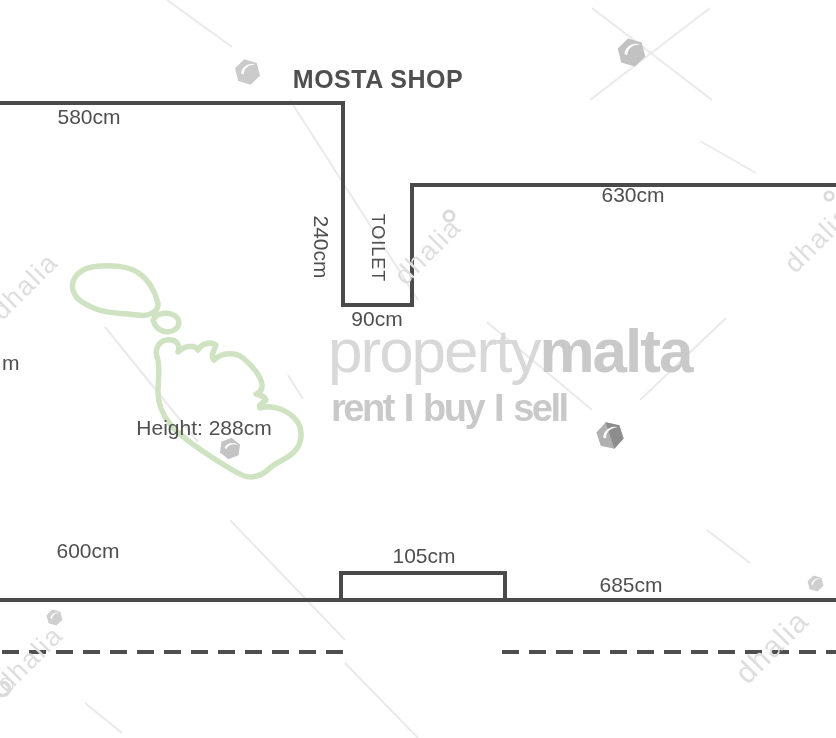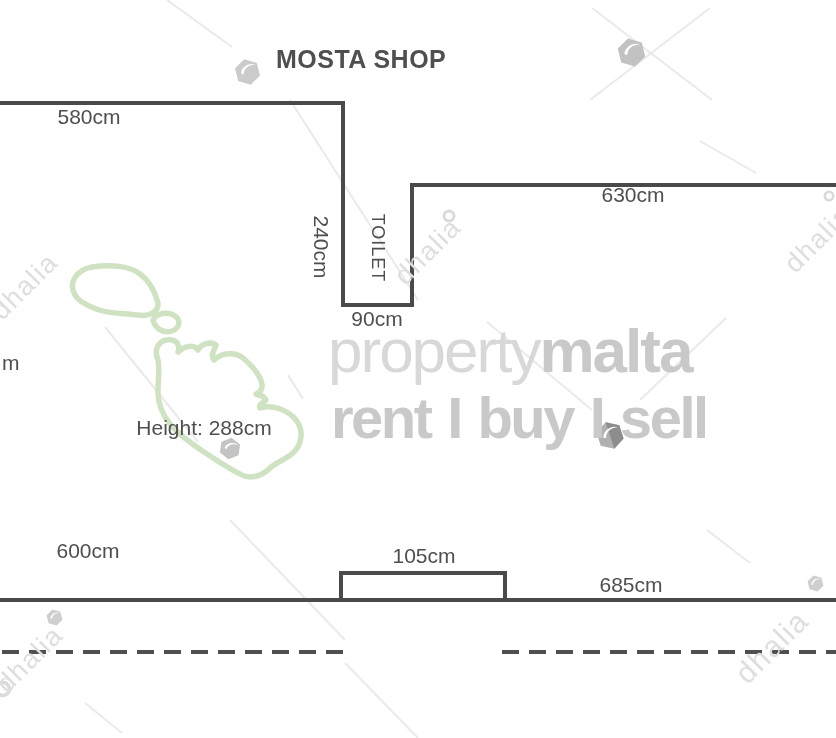--- a/index.html
+++ b/index.html
@@ -10,33 +10,33 @@
   .canvas *{box-sizing:border-box;}
   svg.layer{position:absolute;left:0;top:0;}
   .dim{
     position:absolute;color:var(--ink,#4f4f4f);font-size:21px;line-height:22px;
     text-align:center;white-space:nowrap;
   }
   .dim.rot-cw{transform:rotate(90deg);}
   .room-label{letter-spacing:1px;font-size:18px;}
   .plan-title{
     position:absolute;color:var(--ink,#4f4f4f);font-weight:bold;font-size:25px;
-    letter-spacing:.5px;white-space:nowrap;
+    letter-spacing:.5px;text-align:center;white-space:nowrap;margin-top:20px;
   }
   .wm-dhalia{
     position:absolute;color:var(--wm-faint,#dedede);font-size:27px;letter-spacing:1.5px;
     transform:rotate(-45deg);white-space:nowrap;text-align:center;width:90px;
   }
   .wm-brand{
     position:absolute;left:328px;top:320px;font-size:62px;line-height:1;
     letter-spacing:-2px;white-space:nowrap;color:var(--wm-light,#d8d8d8);
   }
   .wm-brand .bold{font-weight:bold;color:var(--wm-mid,#c9c9c9);}
   .wm-tagline{
-    position:absolute;left:331px;top:389px;font-size:58px;line-height:1;font-weight:bold;
+    position:absolute;left:331px;top:389px;font-size:38px;line-height:1;font-weight:bold;
     letter-spacing:-2.5px;word-spacing:3px;white-space:nowrap;color:var(--wm-mid,#c9c9c9);text-align:center;
   }
   .cube{position:absolute;}
   .ring{position:absolute;}
 </style>
 </head>
 <body>
 
 <div class="canvas" style="--ink: #4f4f4f; --wm-light: #d8d8d8; --wm-mid: #c9c9c9; --wm-faint: #dedede;">
 

